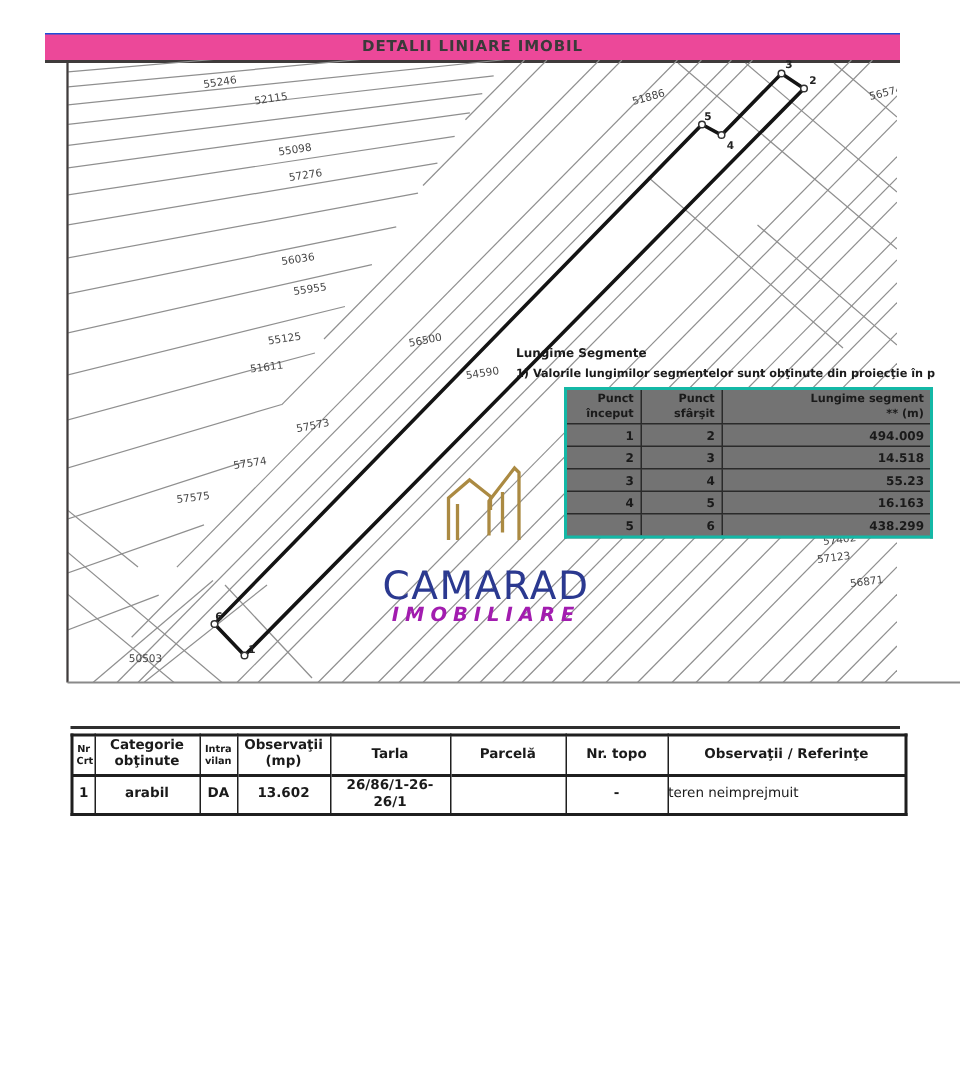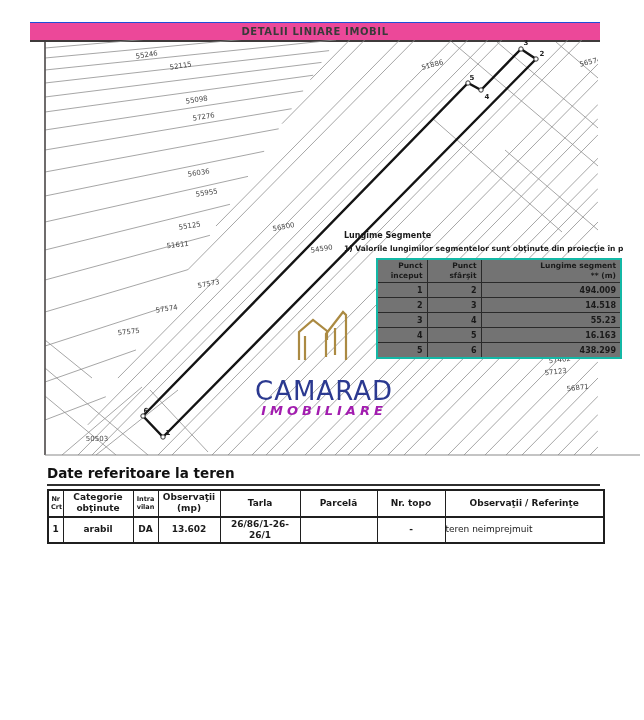--- a/index.html
+++ b/index.html
@@ -203,21 +203,20 @@
     <g id="logo-paths" fill="none" stroke-width="2.2" stroke-linejoin="miter" stroke="#ab8a42">
       <path d="M299,360 V332 L313,320 L327,331 V340"></path>
       <path d="M305,360 V336"></path>
       <path d="M326,357 V334 L343,312 L346,315 V360"></path>
       <path d="M335,355 V328"></path>
     </g>
   </svg>
   <div class="brand" id="brand-text" style="color: rgb(43, 57, 144);">CAMARAD</div>
   <div class="brand-sub" id="brand-sub-text" style="color: #a21caf; font-style: italic;">IMOBILIARE</div>
 
-  <div class="terrain-heading">Date referitoare la teren</div>
   <div class="terrain-rule"></div>
   <table class="terrain-table">
     <colgroup>
       <col style="width:15px">
         <col style="width:70px">
         <col style="width:25px">
         <col style="width:62px">
       <col style="width:80px">
         <col style="width:77px">
         <col style="width:68px">

